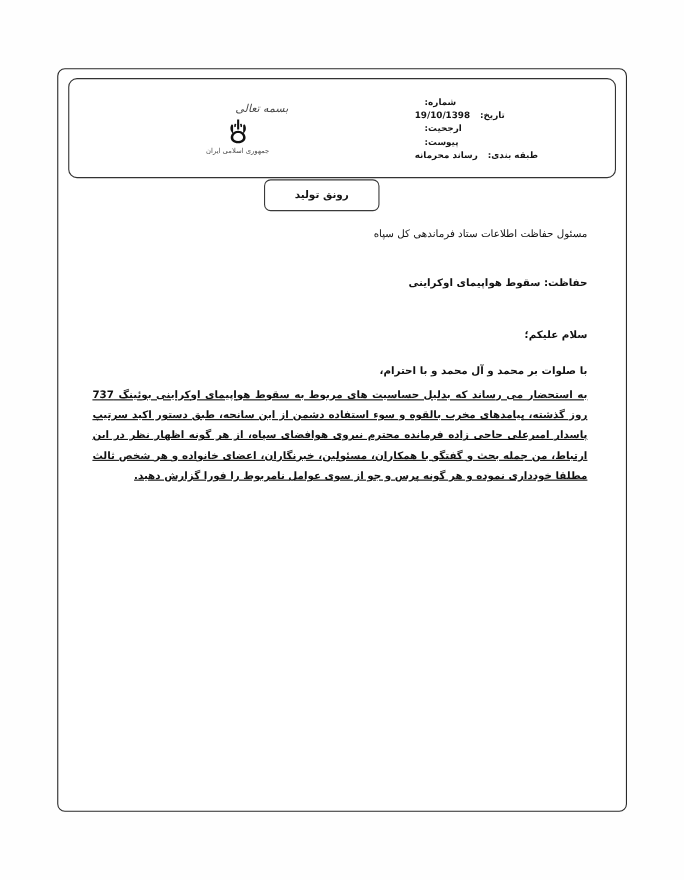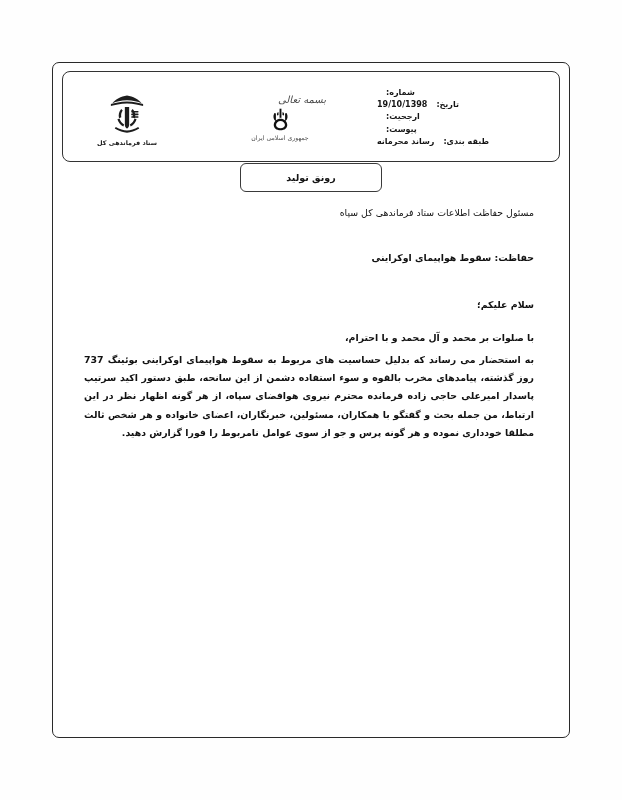--- a/index.html
+++ b/index.html
@@ -134,21 +134,21 @@
     direction: ltr;
     unicode-bidi: embed;
   }
   .meta-value.rtl-val { direction: rtl; }
 
   
   .slogan-box {
     position: absolute;
     left: 240px;
     top: 163px;
-    width: 142px;
+    width: 105px;
     height: 29px;
     border: 1.1px solid #3a3a3a;
     border-radius: 6px;
     background: #ffffff;
     box-sizing: border-box;
     display: flex;
     align-items: center;
     justify-content: center;
   }
   .slogan-text {
@@ -197,49 +197,32 @@
     line-height: 1.75;
   }
   .para {
     font-size: 9.4px;
     font-weight: bold;
     color: #111111;
     margin: 0;
     line-height: 1.95;
     text-align: justify;
     text-align-last: right;
+    text-decoration: underline;
   }
 </style>
 </head>
 <body>
 
 <div class="scan-area">
 
   <div class="page-border"></div>
 
   <div class="header-box">
 
-    <div class="crest-cell">
-      <svg class="crest-art" viewBox="0 0 60 60">
-        <g fill="#1d1d1d">
-          <path d="M30 6 C22 7 15 11 11 16 C16 14 22 12.5 30 12.2 C38 12.5 44 14 49 16 C45 11 38 7 30 6 Z"></path>
-          <path d="M9 17 C14 15.5 21 14 30 13.7 C39 14 46 15.5 51 17 L51 19.6 C46 18 39 16.6 30 16.3 C21 16.6 14 18 9 19.6 Z"></path>
-          <path d="M27.2 21 L32.8 21 L32.8 44 C32.8 46.4 31.8 48 30 49 C28.2 48 27.2 46.4 27.2 44 Z"></path>
-          <path d="M22.5 23.5 C19.5 27 18.5 31 19.6 35.4 L22.6 34.4 C21.9 31.2 22.4 28.1 24.4 25.3 Z"></path>
-          <path d="M37.5 23.5 L35.6 25.3 C37.6 28.1 38.1 31.2 37.4 34.4 L40.4 35.4 C41.5 31 40.5 27 37.5 23.5 Z"></path>
-          <path d="M17.5 36.8 C18.8 41 21.4 44.3 25.2 46.4 L26.3 43.7 C23.2 42 21.2 39.4 20.2 36 Z"></path>
-          <path d="M42.5 36.8 L39.8 36 C38.8 39.4 36.8 42 33.7 43.7 L34.8 46.4 C38.6 44.3 41.2 41 42.5 36.8 Z"></path>
-          <rect x="35.5" y="26" width="9.5" height="2" rx="0.6"></rect>
-          <rect x="35.5" y="29.5" width="9.5" height="2" rx="0.6"></rect>
-          <rect x="35.5" y="33" width="9.5" height="2" rx="0.6"></rect>
-          <path d="M14 49 C20 52.5 25 54 30 54.3 C35 54 40 52.5 46 49 L44.6 47 C39.5 50 35 51.3 30 51.6 C25 51.3 20.5 50 15.4 47 Z"></path>
-        </g>
-      </svg>
-      <div class="crest-caption">ستاد فرماندهی کل</div>
-    </div>
 
     <div class="emblem-cell">
       <div class="basmala">بسمه تعالی</div>
       <svg class="emblem-art" viewBox="0 0 40 40">
         <g fill="#111111">
           <path d="M18.6 4 L21.4 4 L21.4 17.5 L18.6 17.5 Z"></path>
           <path d="M11.2 10.5 C11.2 10.5 9.2 13 9.6 16.6 C9.9 19.3 11.3 21.3 13.2 22.6 L13.2 12.4 C13.2 11.2 12.4 10.5 11.2 10.5 Z"></path>
           <path d="M28.8 10.5 C27.6 10.5 26.8 11.2 26.8 12.4 L26.8 22.6 C28.7 21.3 30.1 19.3 30.4 16.6 C30.8 13 28.8 10.5 28.8 10.5 Z"></path>
           <path d="M20 19 C14.5 19 10 23 10 28.2 C10 32.6 13.6 36 20 36 C26.4 36 30 32.6 30 28.2 C30 23 25.5 19 20 19 Z M20 22.2 C23.6 22.2 26.6 24.8 26.6 28.2 C26.6 31 23.9 32.9 20 32.9 C16.1 32.9 13.4 31 13.4 28.2 C13.4 24.8 16.4 22.2 20 22.2 Z"></path>
           <path d="M15.5 9.5 C14.6 11 14.4 12.6 15 14.2 L17.2 13.4 C16.7 12.2 16.8 11 17.6 9.8 Z"></path>

